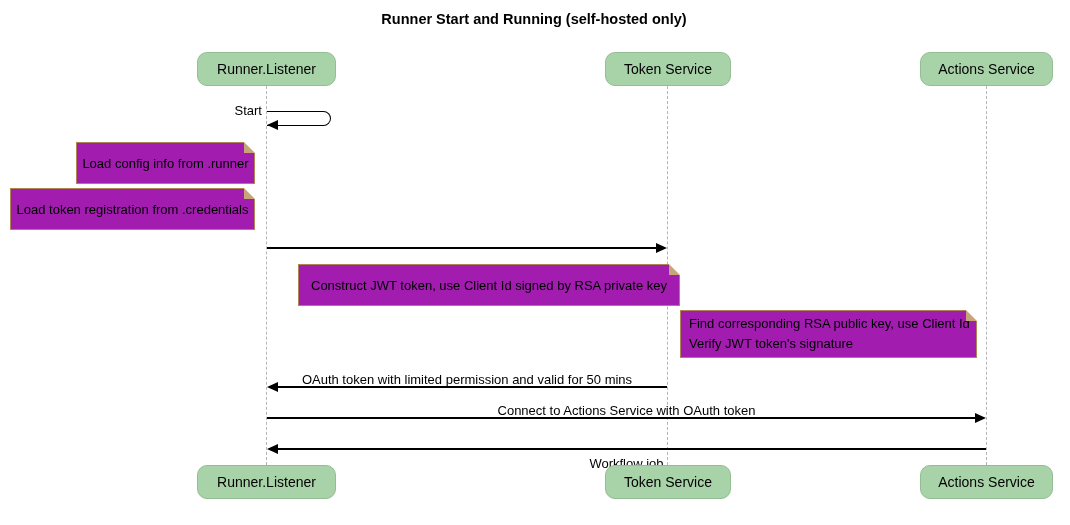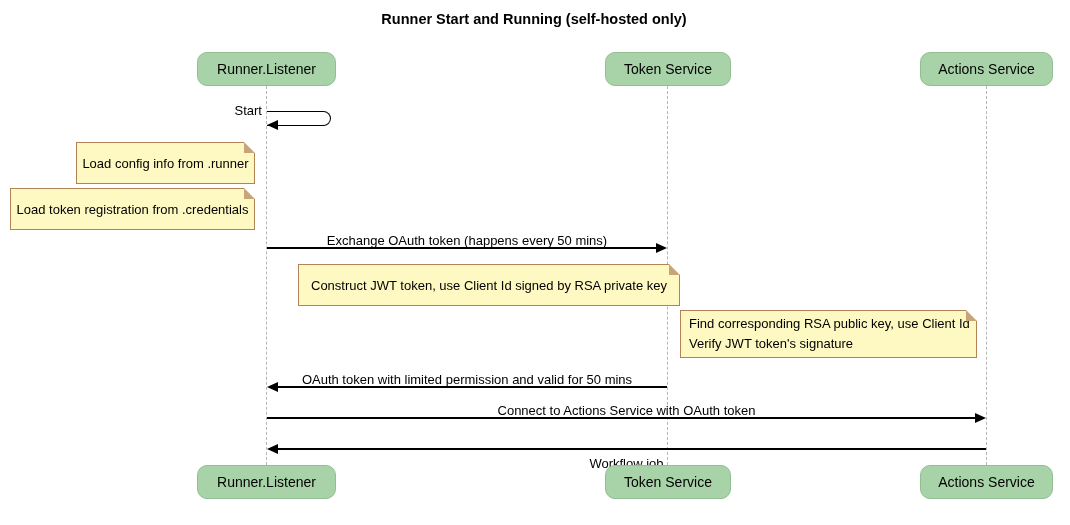--- a/index.html
+++ b/index.html
@@ -34,21 +34,21 @@
     border-radius: 10px;
     box-sizing: border-box;
     display: flex;
     align-items: center;
     justify-content: center;
     font-size: 14px;
     white-space: nowrap;
   }
   .note {
     position: absolute;
-    background: #fef9c3;
+    background: #a21caf;
     border: 1px solid #b28455;
     box-sizing: border-box;
     font-size: 13px;
     display: flex;
     align-items: center;
     justify-content: center;
     padding: 20px 8px;
     white-space: nowrap;
   }
   .note::after {
@@ -126,21 +126,20 @@
   <div class="self-loop"></div>
   <div class="arrowhead left" style="left:267px; top:120px;"></div>
 
   <div class="note" style="left:76px; top:142px; width:179px; height:29px;">
     <span>Load config info from .runner</span>
   </div>
   <div class="note" style="left:10px; top:188px; width:245px; height:30px;">
     <span>Load token registration from .credentials</span>
   </div>
 
-  <div class="msg-label" style="left:267px; top:233px; width:400px;">Exchange OAuth token (happens every 50 mins)</div>
   <div class="msg-line" style="left:267px; top:247px; width:398px;"></div>
   <div class="arrowhead right" style="left:656px; top:243px;"></div>
 
   <div class="note" style="left:278px; top:264px; width:382px; height:31px;margin-left:20px;">
     <span>Construct JWT token, use Client Id signed by RSA private key</span>
   </div>
 
   <div class="note multiline" style="left:680px; top:310px; width:297px; height:48px;">
     <span class="note-lines">
       <span>Find corresponding RSA public key, use Client Id</span><br>

